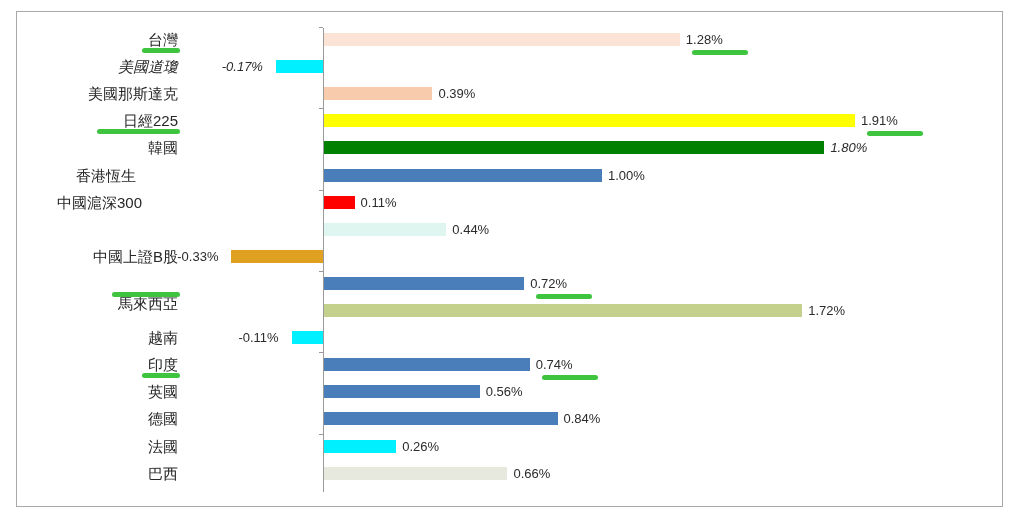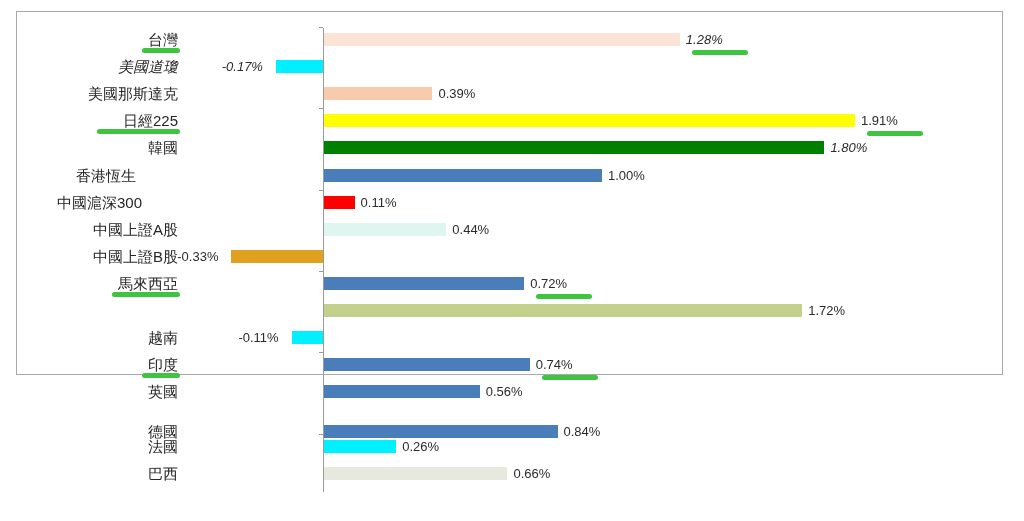--- a/index.html
+++ b/index.html
@@ -12,21 +12,21 @@
     height: 521px;
     font-family: "Liberation Sans", "DejaVu Sans", sans-serif;
     overflow: hidden;
     position: relative;
   }
   #chart-frame {
     position: absolute;
     left: 16px;
     top: 11px;
     width: 987px;
-    height: 364px;
+    height: 496px;
     border: 1px solid #a8a8a8;
     box-sizing: border-box;
     background: #ffffff;
   }
   #plot-area {
     position: absolute;
     left: 0;
     top: 0;
     width: 100%;
     height: 100%;
@@ -96,21 +96,21 @@
   <div class="axis-line" style="left: 306px; top: 16px; height: 463.7px;"></div>
       <div class="tick" style="left: 302px; top: 15px;"></div>
       <div class="tick" style="left: 302px; top: 96.3px;"></div>
       <div class="tick" style="left: 302px; top: 177.6px;"></div>
       <div class="tick" style="left: 302px; top: 258.9px;"></div>
       <div class="tick" style="left: 302px; top: 340.2px;"></div>
       <div class="tick" style="left: 302px; top: 421.5px;"></div>
       <div class="row" style="top: 14px;">
         <div class="cat-label" style="right: 824px;">台灣</div>
         <div class="bar" style="width: 355.84px; left: 307px; background: rgb(251, 228, 213);"></div>
-        <div class="val-label" style="left: 668.84px; font-style: italic;">1.28%</div>
+        <div class="val-label" style="left: 668.84px;">1.28%</div>
       </div>
       <div class="cat-underline" style="left: 125px; width: 38px; top: 36px;"></div>
       <div class="pen-mark" style="left: 674.84px; width: 56px; height: 5px; top: 38px;"></div>
       <div class="row" style="top: 41.1px; font-style: italic;">
         <div class="cat-label" style="right: 824px;">美國道瓊</div>
         <div class="bar" style="width: 47.26px; left: 258.74px; background: rgb(0, 240, 255);"></div>
         <div class="val-label" style="left: 204.74px;">-0.17%</div>
       </div>
       <div class="row" style="top: 68.2px;">
         <div class="cat-label" style="right: 824px;">美國那斯達克</div>
@@ -133,31 +133,30 @@
         <div class="cat-label" style="right: 866px;">香港恆生</div>
         <div class="bar" style="width: 278px; left: 307px; background: rgb(74, 126, 187);"></div>
         <div class="val-label" style="left: 591px;">1.00%</div>
       </div>
       <div class="row" style="top: 176.6px;">
         <div class="cat-label" style="right: 860px;">中國滬深300</div>
         <div class="bar" style="width: 30.58px; left: 307px; background: rgb(255, 0, 0);"></div>
         <div class="val-label" style="left: 343.58px;">0.11%</div>
       </div>
       <div class="row" style="top: 203.7px;">
-        <div class="cat-label" style="right: 824px;">中國上證A股</div>
         <div class="bar" style="width: 122.32px; left: 307px; background: rgb(223, 245, 240);"></div>
         <div class="val-label" style="left: 435.32px;">0.44%</div>
       </div>
       <div class="row" style="top: 230.8px;">
         <div class="cat-label" style="right: 824px;">中國上證B股</div>
         <div class="bar" style="width: 91.74px; left: 214.26px; background: rgb(224, 160, 32);"></div>
         <div class="val-label" style="left: 160.26px;">-0.33%</div>
       </div>
       <div class="row" style="top: 257.9px;">
-        <div class="cat-label" style="right: 824px;">馬來西亞</div>
+        <div class="cat-label" style="right: 824px; margin-top: 20px;">馬來西亞</div>
         <div class="bar" style="width: 200.16px; left: 307px; background: rgb(74, 126, 187);"></div>
         <div class="val-label" style="left: 513.16px;">0.72%</div>
       </div>
       <div class="cat-underline" style="left: 95px; width: 68px; top: 279.9px;"></div>
       <div class="pen-mark" style="left: 519.16px; width: 56px; height: 5px; top: 281.9px;"></div>
       <div class="row" style="top: 285px;">
         <div class="bar" style="width: 478.16px; left: 307px; background: rgb(195, 209, 141);"></div>
         <div class="val-label" style="left: 791.16px;">1.72%</div>
       </div>
       <div class="row" style="top: 312.1px;">
@@ -170,21 +169,21 @@
         <div class="bar" style="width: 205.72px; left: 307px; background: rgb(74, 126, 187);"></div>
         <div class="val-label" style="left: 518.72px;">0.74%</div>
       </div>
       <div class="cat-underline" style="left: 125px; width: 38px; top: 361.2px;"></div>
       <div class="pen-mark" style="left: 524.72px; width: 56px; height: 5px; top: 363.2px;"></div>
       <div class="row" style="top: 366.3px;">
         <div class="cat-label" style="right: 824px;">英國</div>
         <div class="bar" style="width: 155.68px; left: 307px; background: rgb(74, 126, 187);"></div>
         <div class="val-label" style="left: 468.68px;">0.56%</div>
       </div>
-      <div class="row" style="top: 393.4px; margin-top: 13px;">
+      <div class="row" style="top: 393.4px;">
         <div class="cat-label" style="right: 824px;">德國</div>
         <div class="bar" style="width: 233.52px; left: 307px; background: rgb(74, 126, 187);"></div>
         <div class="val-label" style="left: 546.52px;">0.84%</div>
       </div>
       <div class="row" style="top: 420.5px;">
         <div class="cat-label" style="right: 824px;">法國</div>
         <div class="bar" style="width: 72.28px; left: 307px; background: rgb(0, 240, 255);"></div>
         <div class="val-label" style="left: 385.28px;">0.26%</div>
       </div>
       <div class="row" style="top: 447.6px;">

